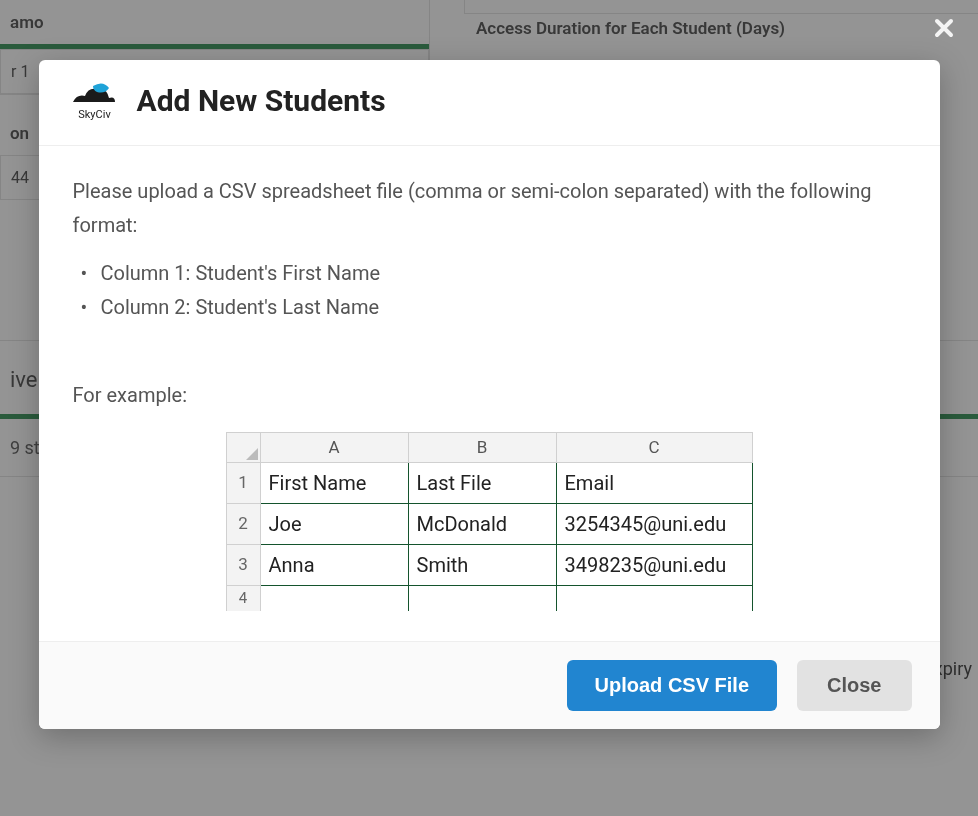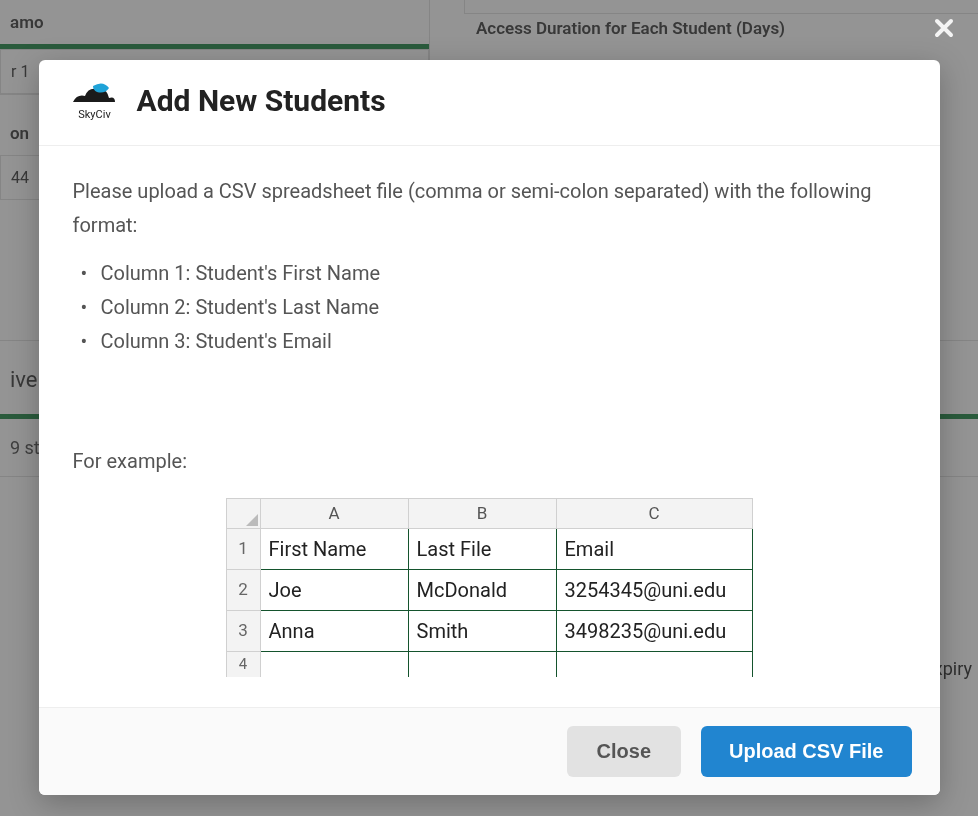--- a/index.html
+++ b/index.html
@@ -142,21 +142,21 @@
       padding: 28px 34px 20px 34px;
       color: #555;
       font-size: 20px;
       line-height: 1.7;
     }
     .instruction-text {
       margin-bottom: 14px;
     }
     .format-list {
       list-style: none;
-      margin-bottom: 86px;
+      margin-bottom: 54px;
     }
     .format-list li {
       padding-left: 28px;
       position: relative;
       line-height: 1.7;
     }
     .format-list li::before {
       content: "•";
       position: absolute;
       left: 8px;
@@ -298,21 +298,20 @@
       </div>
       <h2 class="modal-title">Add New Students</h2>
     </div>
 
     <div class="modal-body">
       <p class="instruction-text">Please upload a CSV spreadsheet file (comma or semi-colon separated) with the following format:</p>
 
       <ul class="format-list">
         <li>Column 1: Student's First Name</li>
         <li>Column 2: Student's Last Name</li>
-        <li>Column 3: Student's Email</li>
       </ul>
 
       <p class="example-label">For example:</p>
 
       <div class="example-table-wrap">
         <table class="example-table">
           <tbody>
               <tr>
             <th class="corner"></th>
             <th class="col-header">A</th>
@@ -342,18 +341,18 @@
             <td class="cell" style="border-bottom:none;height:14px;"></td>
             <td class="cell" style="border-bottom:none;height:14px;"></td>
             <td class="cell cell-wide" style="border-bottom:none;height:14px;"></td>
           </tr>
         </tbody>
           </table>
       </div>
     </div>
 
     <div class="modal-footer">
+      <button class="btn btn-primary">Upload CSV File</button>
       <button class="btn btn-secondary">Close</button>
-      <button class="btn btn-primary">Upload CSV File</button>
     </div>
 
   </div>
 </div>
 
 </body></html>

